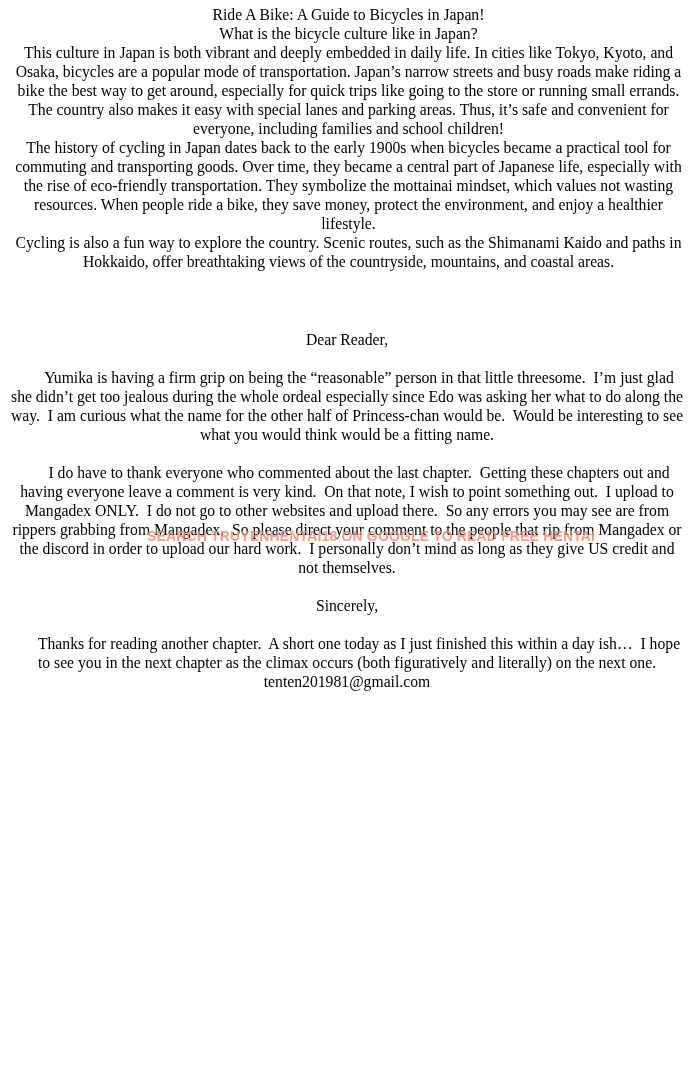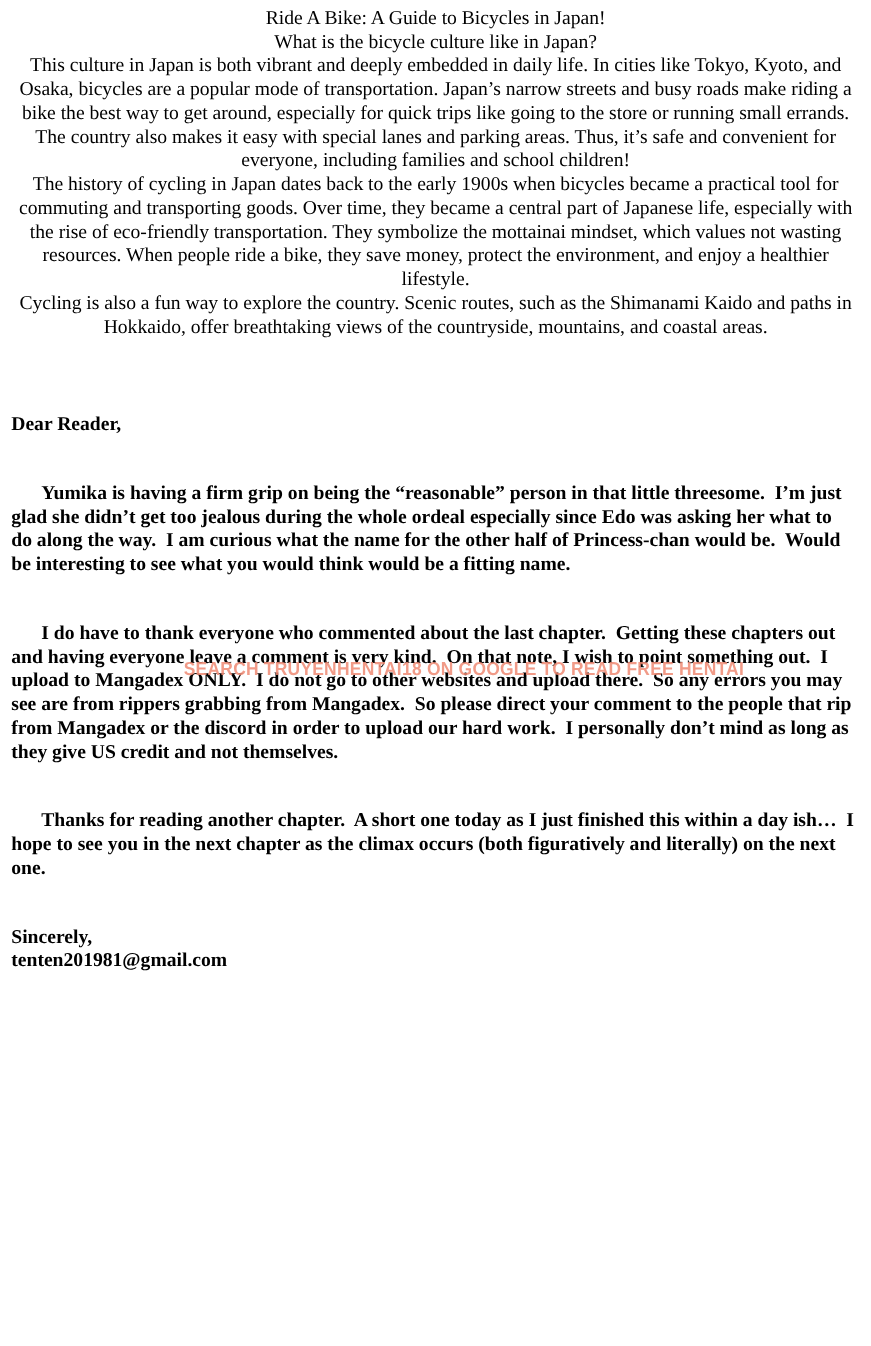--- a/index.html
+++ b/index.html
@@ -19,27 +19,26 @@
     position: absolute;
     top: 5px; left: 8px; right: 8px;
     text-align: center;
     font-size: 15.7px;
     line-height: 19px;
   }
   .article p { margin: 0; }
   .letter {
     position: absolute;
     top: 330px; left: 9px; right: 12px;
-    text-align: left;
+    text-align: center;
     font-size: 15.7px;
     line-height: 19px;
-    font-weight: bold;
   }
   .letter p { margin: 0; }
-  .letter p.gap { margin-top: 36px; }
+  .letter p.gap { margin-top: 19px; }
   .letter p.indent {
     text-indent: 24px;
     white-space: pre-wrap;
   }
   .watermark {
     position: absolute;
     top: 527px; left: 147px;
     font-family: "Liberation Sans", sans-serif;
     font-weight: bold;
     font-size: 15px;
@@ -63,20 +62,20 @@
     <p>What is the bicycle culture like in Japan?</p>
     <p>This culture in Japan is both vibrant and deeply embedded in daily life. In cities like Tokyo, Kyoto, and Osaka, bicycles are a popular mode of transportation. Japan’s narrow streets and busy roads make riding a bike the best way to get around, especially for quick trips like going to the store or running small errands. The country also makes it easy with special lanes and parking areas. Thus, it’s safe and convenient for everyone, including families and school children!</p>
     <p>The history of cycling in Japan dates back to the early 1900s when bicycles became a practical tool for commuting and transporting goods. Over time, they became a central part of Japanese life, especially with the rise of eco-friendly transportation. They symbolize the mottainai mindset, which values not wasting resources. When people ride a bike, they save money, protect the environment, and enjoy a healthier lifestyle.</p>
     <p>Cycling is also a fun way to explore the country. Scenic routes, such as the Shimanami Kaido and paths in Hokkaido, offer breathtaking views of the countryside, mountains, and coastal areas.</p>
   </section>
 
   <section class="letter">
     <p>Dear Reader,</p>
     <p class="gap indent">Yumika is having a firm grip on being the “reasonable” person in that little threesome.  I’m just glad she didn’t get too jealous during the whole ordeal especially since Edo was asking her what to do along the way.  I am curious what the name for the other half of Princess-chan would be.  Would be interesting to see what you would think would be a fitting name.</p>
     <p class="gap indent">I do have to thank everyone who commented about the last chapter.  Getting these chapters out and having everyone leave a comment is very kind.  On that note, I wish to point something out.  I upload to Mangadex ONLY.  I do not go to other websites and upload there.  So any errors you may see are from rippers grabbing from Mangadex.  So please direct your comment to the people that rip from Mangadex or the discord in order to upload our hard work.  I personally don’t mind as long as they give US credit and not themselves.</p>
+    <p class="gap">Sincerely,</p>
     <p class="gap indent">Thanks for reading another chapter.  A short one today as I just finished this within a day ish…  I hope to see you in the next chapter as the climax occurs (both figuratively and literally) on the next one.</p>
-    <p class="gap">Sincerely,</p>
     <p>tenten201981@gmail.com</p>
   </section>
 
   <div class="watermark" style="color: rgb(239, 138, 116);">SEARCH TRUYENHENTAI18 ON GOOGLE TO READ FREE HENTAI</div>
 
 </div>
 
 </body></html>

